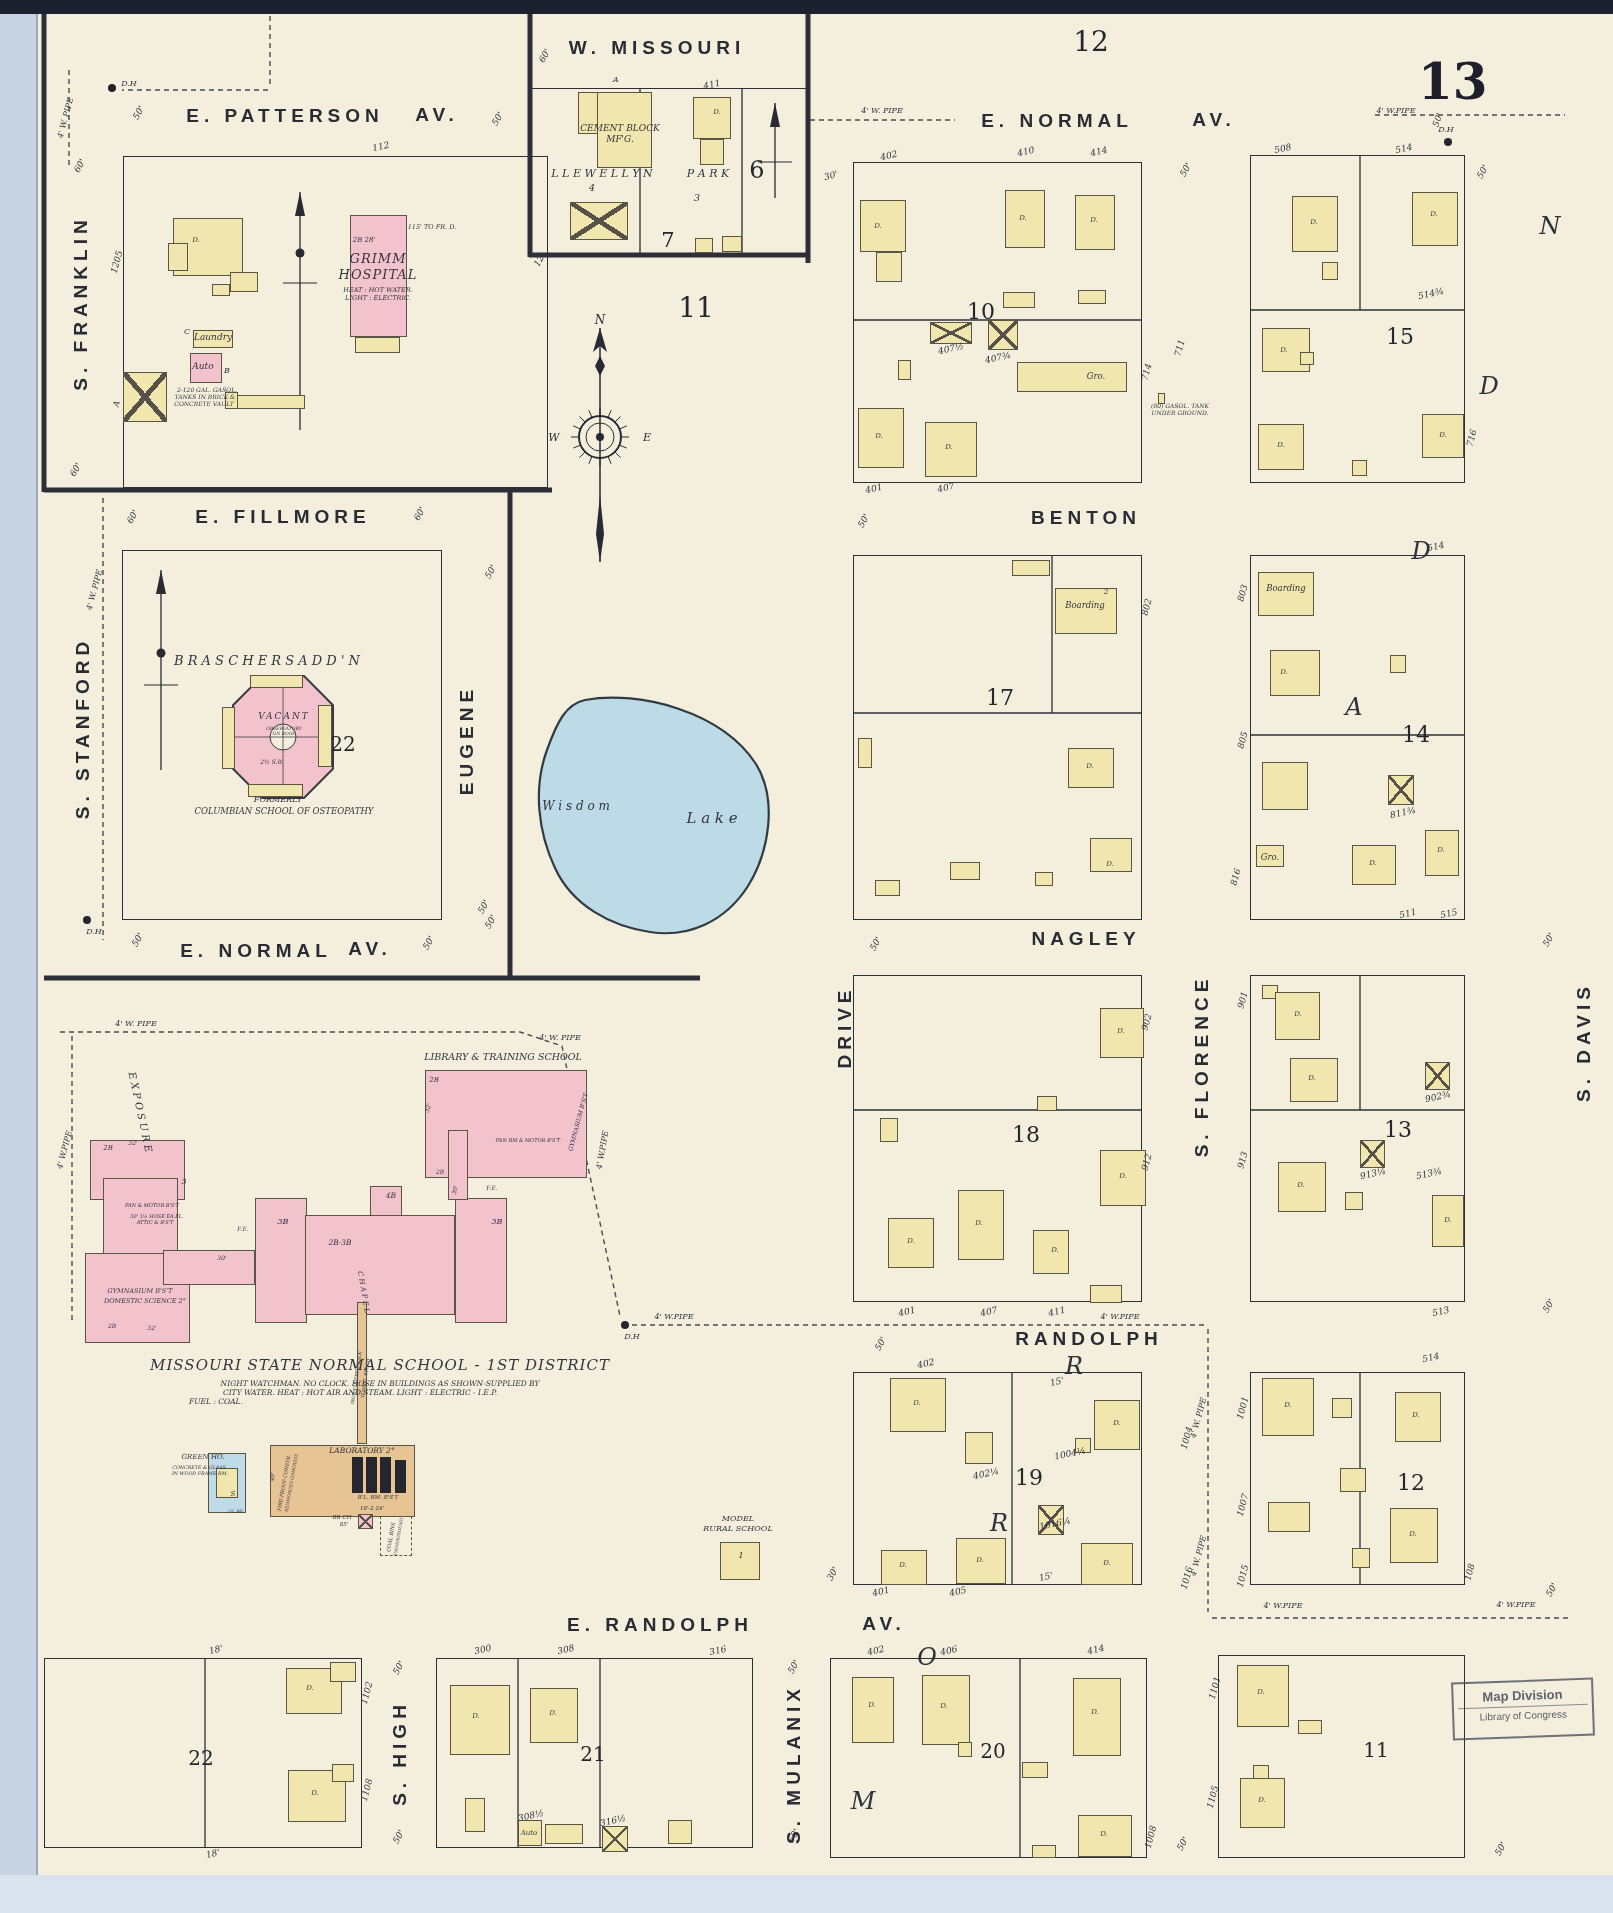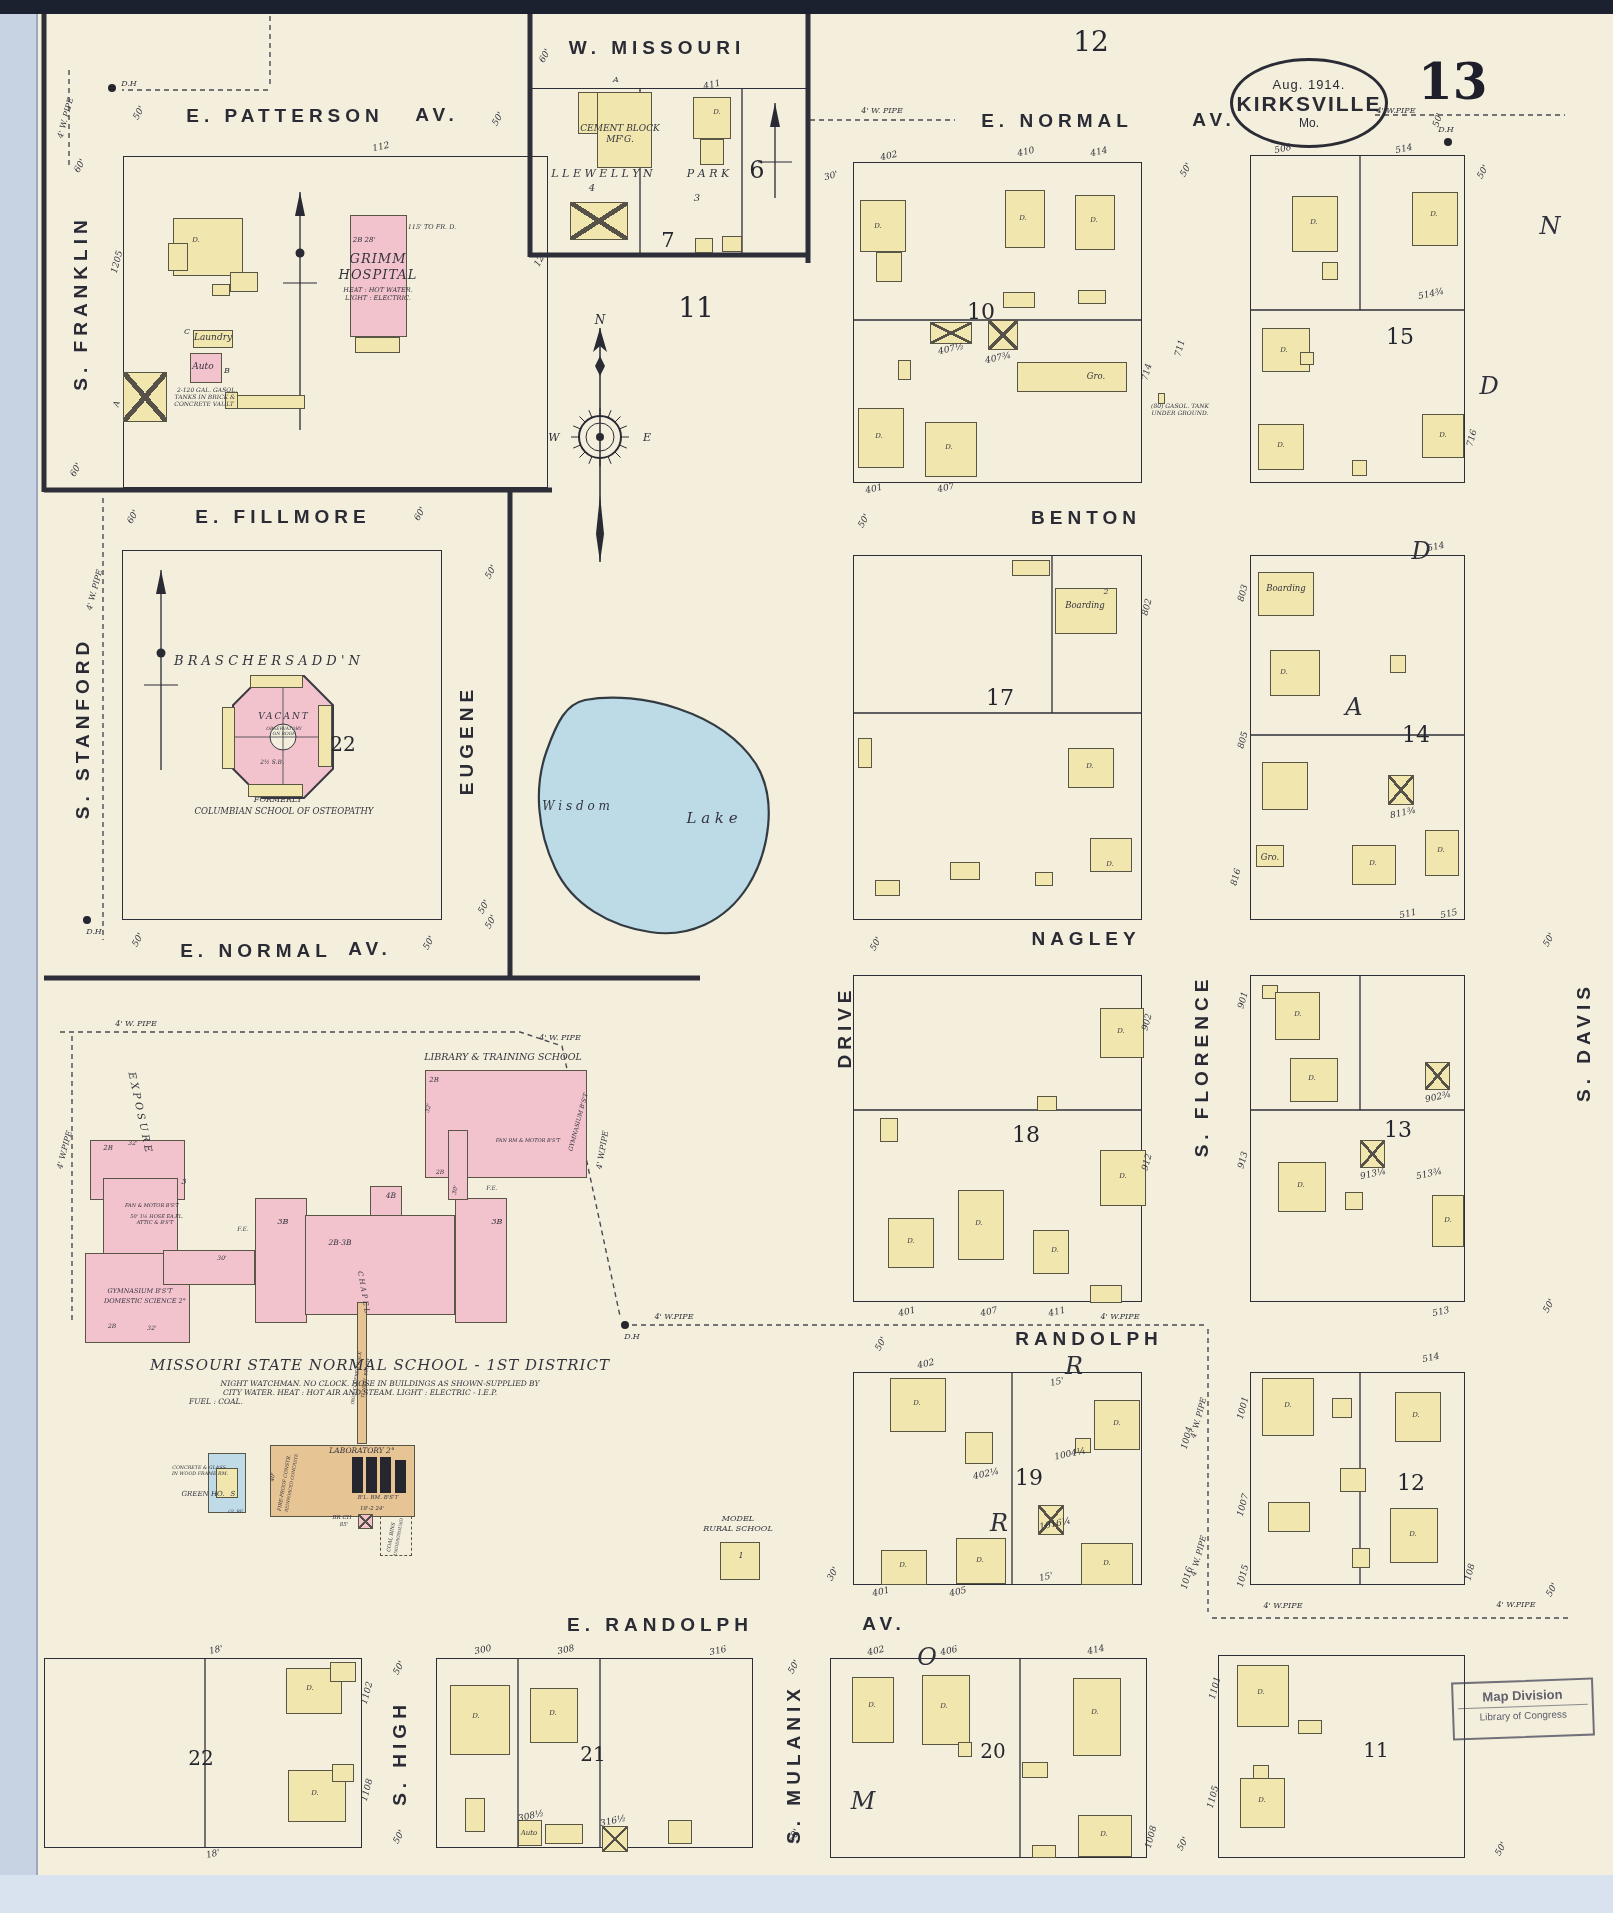--- a/index.html
+++ b/index.html
@@ -473,21 +473,21 @@
       <div class="lbl " style="left: 340px; top: 1243px; font-size: 7.5px; letter-spacing: 0px; transform: translate(-50%, -50%) rotate(0deg);">2B·3B</div>
       <div class="lbl " style="left: 391px; top: 1196px; font-size: 7.5px; letter-spacing: 0px; transform: translate(-50%, -50%) rotate(0deg);">4B</div>
       <div class="lbl " style="left: 497px; top: 1222px; font-size: 8px; letter-spacing: 0px; transform: translate(-50%, -50%) rotate(0deg);">3B</div>
       <div class="lbl " style="left: 363px; top: 1292px; font-size: 7px; letter-spacing: 0px; transform: translate(-50%, -50%) rotate(80deg);">C H A P E L</div>
       <div class="lbl " style="left: 243px; top: 1229px; font-size: 6px; letter-spacing: 0px; transform: translate(-50%, -50%) rotate(0deg);">F.E.</div>
       <div class="lbl " style="left: 492px; top: 1188px; font-size: 6px; letter-spacing: 0px; transform: translate(-50%, -50%) rotate(0deg);">F.E.</div>
       <div class="lbl " style="left: 440px; top: 1172px; font-size: 6px; letter-spacing: 0px; transform: translate(-50%, -50%) rotate(0deg);">2B</div>
       <div class="lbl " style="left: 455px; top: 1190px; font-size: 6px; letter-spacing: 0px; transform: translate(-50%, -50%) rotate(-75deg);">30'</div>
       <div class="lbl " style="left: 357px; top: 1378px; font-size: 4.5px; letter-spacing: 0px; transform: translate(-50%, -50%) rotate(-82deg);">IRON COVERED WALK</div>
       <div class="lbl " style="left: 366px; top: 1378px; font-size: 4.5px; letter-spacing: 0px; transform: translate(-50%, -50%) rotate(-82deg);">TUNNEL BELOW</div>
-      <div class="lbl " style="left: 203px; top: 1457px; font-size: 7px; letter-spacing: 0px; transform: translate(-50%, -50%) rotate(0deg); margin-top: 37px;">GREEN HO.</div>
+      <div class="lbl " style="left: 203px; top: 1457px; font-size: 7px; letter-spacing: 0px; transform: translate(-50%, -50%) rotate(0deg);">GREEN HO.</div>
       <div class="lbl " style="left: 199px; top: 1468px; font-size: 4.8px; letter-spacing: 0px; transform: translate(-50%, -50%) rotate(0deg);">CONCRETE &amp; GLASS</div>
       <div class="lbl " style="left: 200px; top: 1474px; font-size: 4.8px; letter-spacing: 0px; transform: translate(-50%, -50%) rotate(0deg);">IN WOOD FRAME RM.</div>
       <div class="lbl " style="left: 233px; top: 1494px; font-size: 7px; letter-spacing: 0px; transform: translate(-50%, -50%) rotate(0deg);">S</div>
       <div class="lbl " style="left: 236px; top: 1512px; font-size: 4.5px; letter-spacing: 0px; transform: translate(-50%, -50%) rotate(0deg);">GL.RF.</div>
       <div class="lbl " style="left: 362px; top: 1451px; font-size: 7.5px; letter-spacing: 0px; transform: translate(-50%, -50%) rotate(0deg);">LABORATORY 2°</div>
       <div class="lbl " style="left: 285px; top: 1483px; font-size: 4.8px; letter-spacing: 0px; transform: translate(-50%, -50%) rotate(-80deg);">FIRE-PROOF CONSTR.</div>
       <div class="lbl " style="left: 292px; top: 1483px; font-size: 4.3px; letter-spacing: 0px; transform: translate(-50%, -50%) rotate(-80deg);">REINFORCED CONCRETE</div>
       <div class="lbl " style="left: 378px; top: 1498px; font-size: 5.5px; letter-spacing: 0px; transform: translate(-50%, -50%) rotate(0deg);">B'L. RM.  B'S'T</div>
       <div class="lbl " style="left: 372px; top: 1509px; font-size: 5.5px; letter-spacing: 0px; transform: translate(-50%, -50%) rotate(0deg);">18'-2   24'</div>
       <div class="lbl " style="left: 273px; top: 1477px; font-size: 5.5px; letter-spacing: 0px; transform: translate(-50%, -50%) rotate(-80deg);">40'</div>
@@ -563,25 +563,20 @@
       <div class="lbl " style="left: 872px; top: 1705px; font-size: 7px; letter-spacing: 0px; transform: translate(-50%, -50%) rotate(0deg);">D.</div>
       <div class="lbl " style="left: 944px; top: 1706px; font-size: 7px; letter-spacing: 0px; transform: translate(-50%, -50%) rotate(0deg);">D.</div>
       <div class="lbl " style="left: 1095px; top: 1712px; font-size: 7px; letter-spacing: 0px; transform: translate(-50%, -50%) rotate(0deg);">D.</div>
       <div class="lbl " style="left: 1104px; top: 1834px; font-size: 7px; letter-spacing: 0px; transform: translate(-50%, -50%) rotate(0deg);">D.</div>
       <div class="lbl " style="left: 1261px; top: 1692px; font-size: 7px; letter-spacing: 0px; transform: translate(-50%, -50%) rotate(0deg);">D.</div>
       <div class="lbl " style="left: 1262px; top: 1800px; font-size: 7px; letter-spacing: 0px; transform: translate(-50%, -50%) rotate(0deg);">D.</div>
       <div class="lbl " style="left: 310px; top: 1688px; font-size: 7px; letter-spacing: 0px; transform: translate(-50%, -50%) rotate(0deg);">D.</div>
       <div class="lbl " style="left: 315px; top: 1793px; font-size: 7px; letter-spacing: 0px; transform: translate(-50%, -50%) rotate(0deg);">D.</div>
     </div>
 
-  <div id="oval" style="left: 1230px; top: 58px; width: 152px; height: 84px;">
-    <div class="o1">Aug. 1914.</div>
-    <div class="o2">KIRKSVILLE</div>
-    <div class="o3">Mo.</div>
-  </div>
 
   <div id="sheetnum" style="left: 1418px; top: 52px;">13</div>
 
 
   <div id="locstamp" style="left: 1452px; top: 1680px; width: 142px; height: 58px;">
     <div class="l1">Map Division</div>
     <div class="l2">Library of Congress</div>
   </div>
 </div>
 

